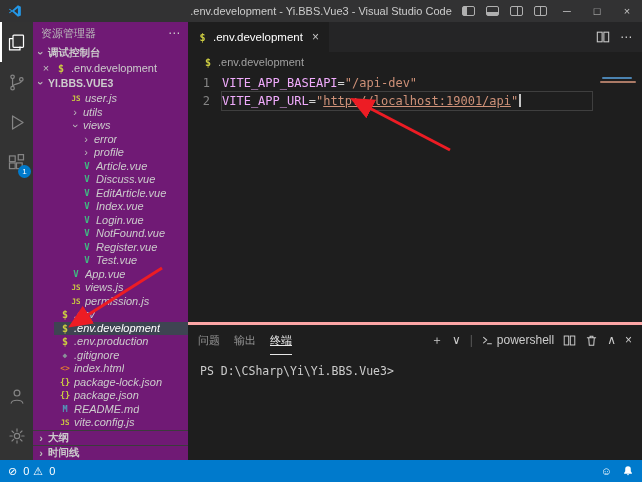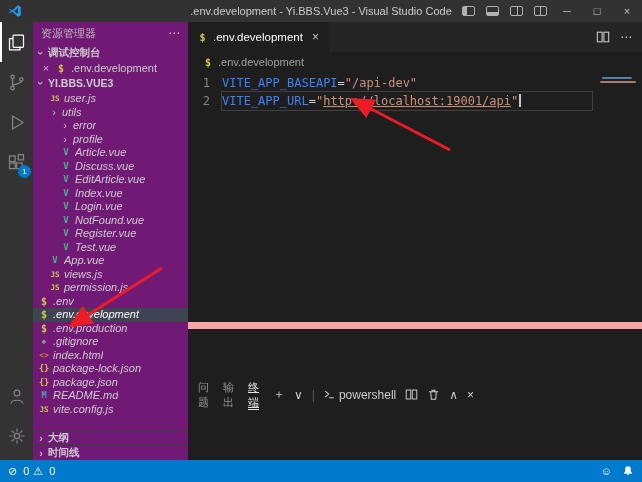--- a/index.html
+++ b/index.html
@@ -39,21 +39,21 @@
   
   .sidebar { flex:0 0 155px; background:#701a75; display:flex; flex-direction:column; font-size:11px; min-width:0; }
   .sb-title { flex:0 0 22px; display:flex; align-items:center; padding:0 8px; color:#bbbbbb; font-size:11px; }
   .sb-title .more { margin-left:auto; color:#cccccc; font-size:12px; cursor:pointer; }
   .section-header { flex:0 0 18px; display:flex; align-items:center; gap:2px; font-weight:bold; font-size:10.5px; color:#cccccc; padding-left:3px; cursor:pointer; }
   .chev { display:inline-block; width:10px; text-align:center; font-size:11px; color:#bbbbbb; transform-origin:50% 50%; }
   .chev.open { transform:rotate(90deg); }
   .oe-row { flex:0 0 18px; display:flex; align-items:center; gap:4px; padding-left:8px; cursor:pointer; }
   .oe-close { color:#bfbfbf; font-size:11px; width:10px; text-align:center; }
   .tree { flex:1; overflow:hidden; display:flex; flex-direction:column; }
-  .tree-row { flex:0 0 13.5px; height:13.5px; line-height:13.5px; display:flex; align-items:flex-start; gap:3px; white-space:nowrap; cursor:pointer; font-size:11px; color:#cccccc; }
+  .tree-row { flex:0 0 13.5px; height:13.5px; line-height:13.5px; display:flex; align-items:flex-start; gap:3px; white-space:nowrap; cursor:pointer; font-size:11px; color:#cccccc;margin-left:21px; }
   .tree-row.selected { background:#3e4452; color:#ffffff; }
   .tree-label { overflow:hidden; text-overflow:ellipsis;font-style:italic; }
   .ficon { display:inline-block; width:12px; flex:0 0 12px; text-align:center; font-weight:bold;
            font-family:"DejaVu Sans Mono","Liberation Mono",monospace; }
   .fi-js   { font-size:7.5px; color:#cbcb41; }
   .fi-vue  { font-size:9px;   color:#41b883; }
   .fi-env  { font-size:10px;  color:#cbcb41; }
   .fi-json { font-size:8.5px; color:#cbcb41; }
   .fi-html { font-size:8px;   color:#e37933; }
   .fi-md   { font-size:8.5px; color:#519aba; }
@@ -68,32 +68,32 @@
   .tab .ficon { width:11px; flex:0 0 11px; }
   .tab-close { color:#c5c5c5; font-size:12px; margin-left:4px; }
   .tabbar-actions { margin-left:auto; display:flex; align-items:center; gap:10px; padding-right:10px; color:#cccccc; }
   .breadcrumb { flex:0 0 20px; display:flex; align-items:center; gap:4px; padding-left:14px; font-size:11px; color:#a0a0a0; cursor:pointer; }
 
   .code { flex:1; position:relative; font-family:"DejaVu Sans Mono","Liberation Mono",monospace; font-size:12px; padding-top:2px; min-height:0; }
   .code-line { display:flex; height:18px; line-height:18px; }
   .ln { flex:0 0 34px; text-align:right; padding-right:12px; color:#858585; }
   .line-content { flex:1; margin-right:50px; white-space:pre; }
   .code-line.current .line-content { box-shadow:0 0 0 1px #3f3f3f; }
-  .tok-key  { color:#3b82f6; }
+  .tok-key  { color:#f0abfc; }
   .tok-op   { color:#d4d4d4; }
   .tok-str  { color:#ce9178; }
   .tok-link { color:#ce9178; text-decoration:underline; }
   .caret { display:inline-block; width:1.5px; height:13px; background:#c6c6c6; vertical-align:-2px; margin-left:1px; }
   .minimap { position:absolute; top:0; right:0; width:46px; height:100%; }
   .mm-bar { position:absolute; height:2px; border-radius:1px; opacity:.8; }
   .mm1 { top:5px;  right:10px; width:30px; background:#569cd6; }
   .mm2 { top:9px;  right:6px;  width:36px; background:#ce9178; }
 
   
-  .panel { flex:0 0 138px; border-top:7px solid #fca5a5; display:flex; }
+  .panel { flex:0 0 138px; border-top:3px solid #fca5a5; display:flex; flex-direction:column; }
   .panel-tabs { flex:0 0 30px; display:flex; align-items:center; gap:14px; padding:0 10px; font-size:11px; color:#969696; }
   .ptab { height:30px; display:flex; align-items:center; cursor:pointer; }
   .ptab.active { color:#e7e7e7; box-shadow:inset 0 -1px 0 #e7e7e7;text-decoration:underline; }
   .panel-actions { margin-left:auto; display:flex; align-items:center; gap:9px; color:#cccccc; font-size:12px; }
   .panel-actions .sep { color:#5a5a5a; }
   .shell-picker { display:flex; align-items:center; gap:4px; cursor:pointer; }
   .terminal { flex:1; padding:8px 12px; font-family:"DejaVu Sans Mono","Liberation Mono",monospace; font-size:11.5px; line-height:16px; color:#cccccc; }
 
   
   .statusbar { flex:0 0 22px; background:#007acc; color:#ffffff; display:flex; align-items:center; padding:0 8px; font-size:11px; }
@@ -207,20 +207,24 @@
         <span>YI.BBS.VUE3</span>
       </div>
       <div class="tree" id="file-tree">
           <div class="tree-row" style="padding-left: 16px;">
             <span class="ficon fi-js">JS</span>
             <span class="tree-label">user.js</span>
           </div>
           <div class="tree-row" style="padding-left: 16px;">
             <span class="chev">›</span>
             <span class="tree-label">utils</span>
+          </div>
+          <div class="tree-row" style="padding-left: 16px;">
+            <span class="chev open">›</span>
+            <span class="tree-label">views</span>
           </div>
           <div class="tree-row" style="padding-left: 27px;">
             <span class="chev">›</span>
             <span class="tree-label">error</span>
           </div>
           <div class="tree-row" style="padding-left: 27px;">
             <span class="chev">›</span>
             <span class="tree-label">profile</span>
           </div>
           <div class="tree-row" style="padding-left: 27px;">
@@ -379,20 +383,25 @@
             </span>
             <span>
               <svg class="icon" width="13" height="13" viewBox="0 0 14 14" fill="none" stroke="currentColor" stroke-width="1.1" stroke-linecap="round">
                   <path d="M2.5 4h9M5.5 4V2.5h3V4M4 4l.6 8h4.8L10 4"></path>
                 </svg>
             </span>
             <span>∧</span>
             <span>×</span>
           </div>
         </div>
+        <div class="terminal">
+          <div id="terminal-lines">
+              <div>PS D:\CSharp\Yi\Yi.BBS.Vue3&gt;</div>
+            </div>
+        </div>
       </div>
     </div>
   </div>
 
   <div class="statusbar">
     <div class="sb-left">
       <span class="sb-ico">⊘</span>
       <span>0</span>
       <span class="sb-ico">⚠</span>
       <span>0</span>

